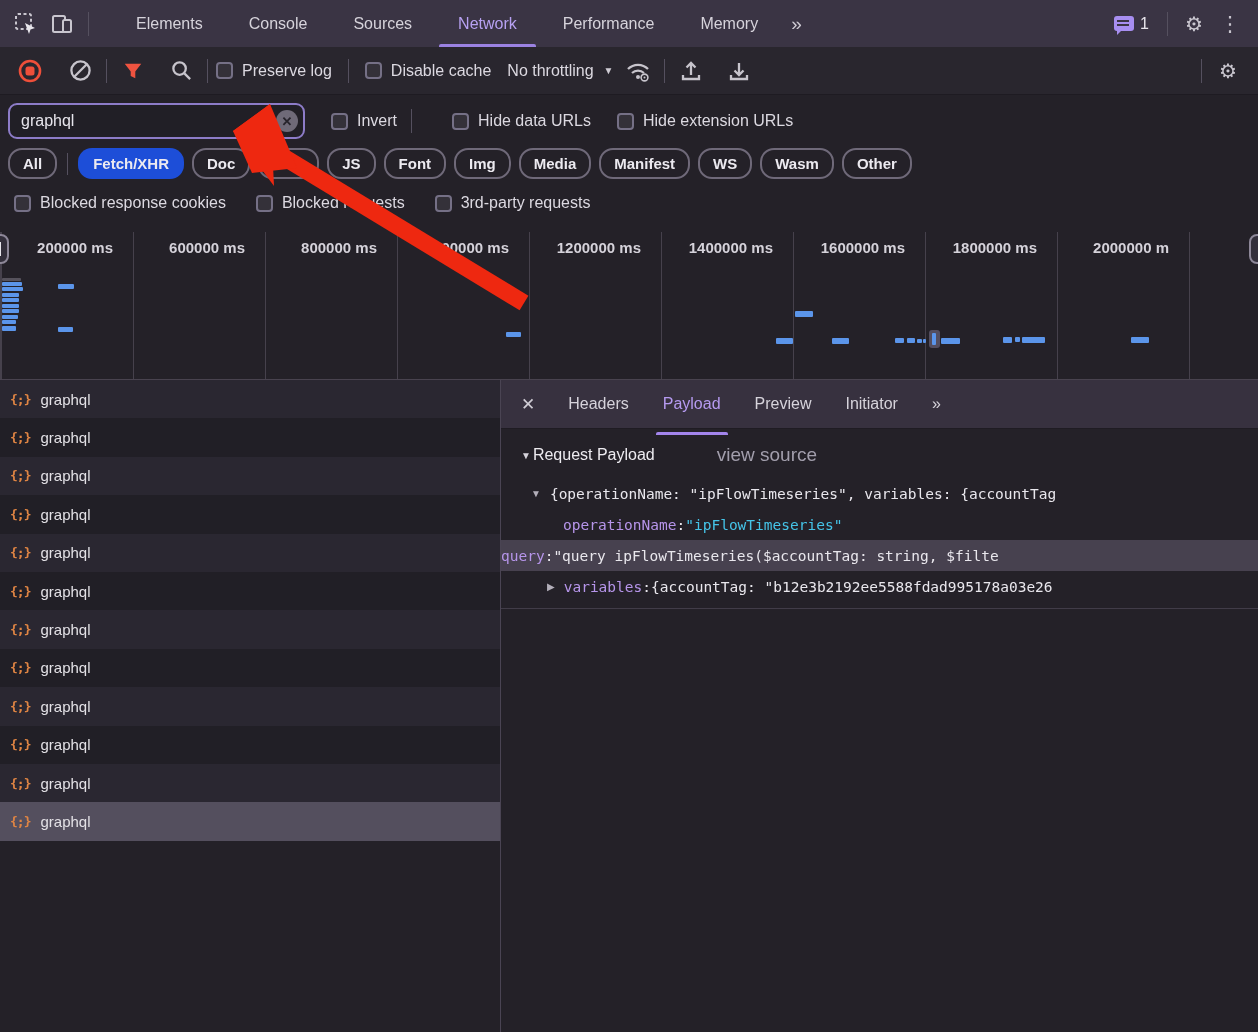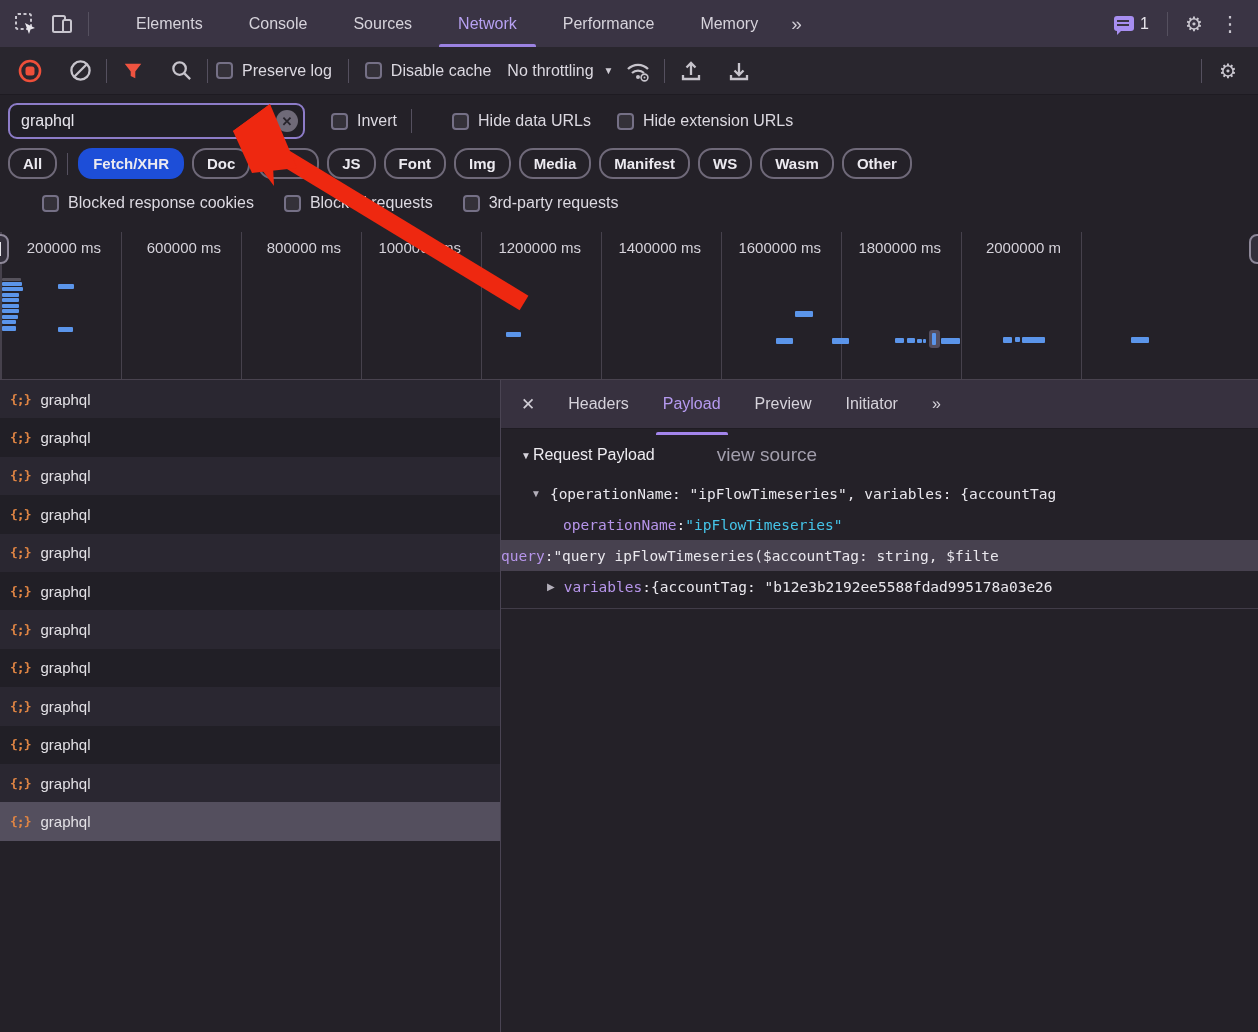--- a/index.html
+++ b/index.html
@@ -48,28 +48,28 @@
   .clear-x { position:absolute; right:7px; top:7px; width:22px; height:22px; border-radius:50%;
     background:#6f6a78; color:#26232b; font-size:13px; font-weight:bold;
     display:flex; align-items:center; justify-content:center; }
   .frow1 .check { margin-left:26px; }
   .frow1 .vdiv { margin:0 14px; }
   .frow2 { position:absolute; left:8px; top:53px; display:flex; align-items:center; gap:8px; }
   .chip { height:31px; display:flex; align-items:center; padding:0 13px; border-radius:14px;
     border:2px solid #6f6979; font-size:15px; font-weight:700; color:#eceaf0; white-space:nowrap; }
   .chip.selected { border-color:transparent; background:#1d4ed8; }
   .chip-div { width:1px; height:22px; background:#55505f; margin:0 2px; }
-  .frow3 { position:absolute; left:14px; top:99px; display:flex; align-items:center; gap:30px;margin-left:28px; }
+  .frow3 { position:absolute; left:14px; top:99px; display:flex; align-items:center; gap:30px; }
 
   
   .overview { position:absolute; left:0; top:232px; width:1258px; height:148px;
     background:#242128; border-bottom:1px solid #49434f; overflow:hidden; }
   .ov-cols { position:absolute; inset:0; display:flex; border-left:2px solid #46414c; }
-  .ov-col { width:120px; flex:0 0 auto; border-right:1px solid #46414c;
-    font-size:15px; color:#d5d2da; text-align:right; padding:7px 20px 0 0; }
+  .ov-col { width:132px; flex:0 0 auto; border-right:1px solid #46414c;
+    font-size:15px; color:#d5d2da; text-align:right; padding:7px 20px 0 0;font-weight:bold; }
   .ov-bar { position:absolute; background:#5b95ea; border-radius:1px; }
   .ov-bar.gray { background:#56525c; }
   .ov-marker { position:absolute; background:#544e5f; border-radius:3px; }
   .ov-marker i { position:absolute; background:#5b95ea; border-radius:1px; }
   .handle { position:absolute; top:2px; width:19px; height:30px; border:2px solid #8d8798;
     border-radius:8px; background:#332f3b; }
   .handle i { position:absolute; left:7px; top:6px; width:2px; height:14px; background:#e8e6ec; }
   .handle.left { left:-10px; } .handle.right { right:-10px; }
 
   

